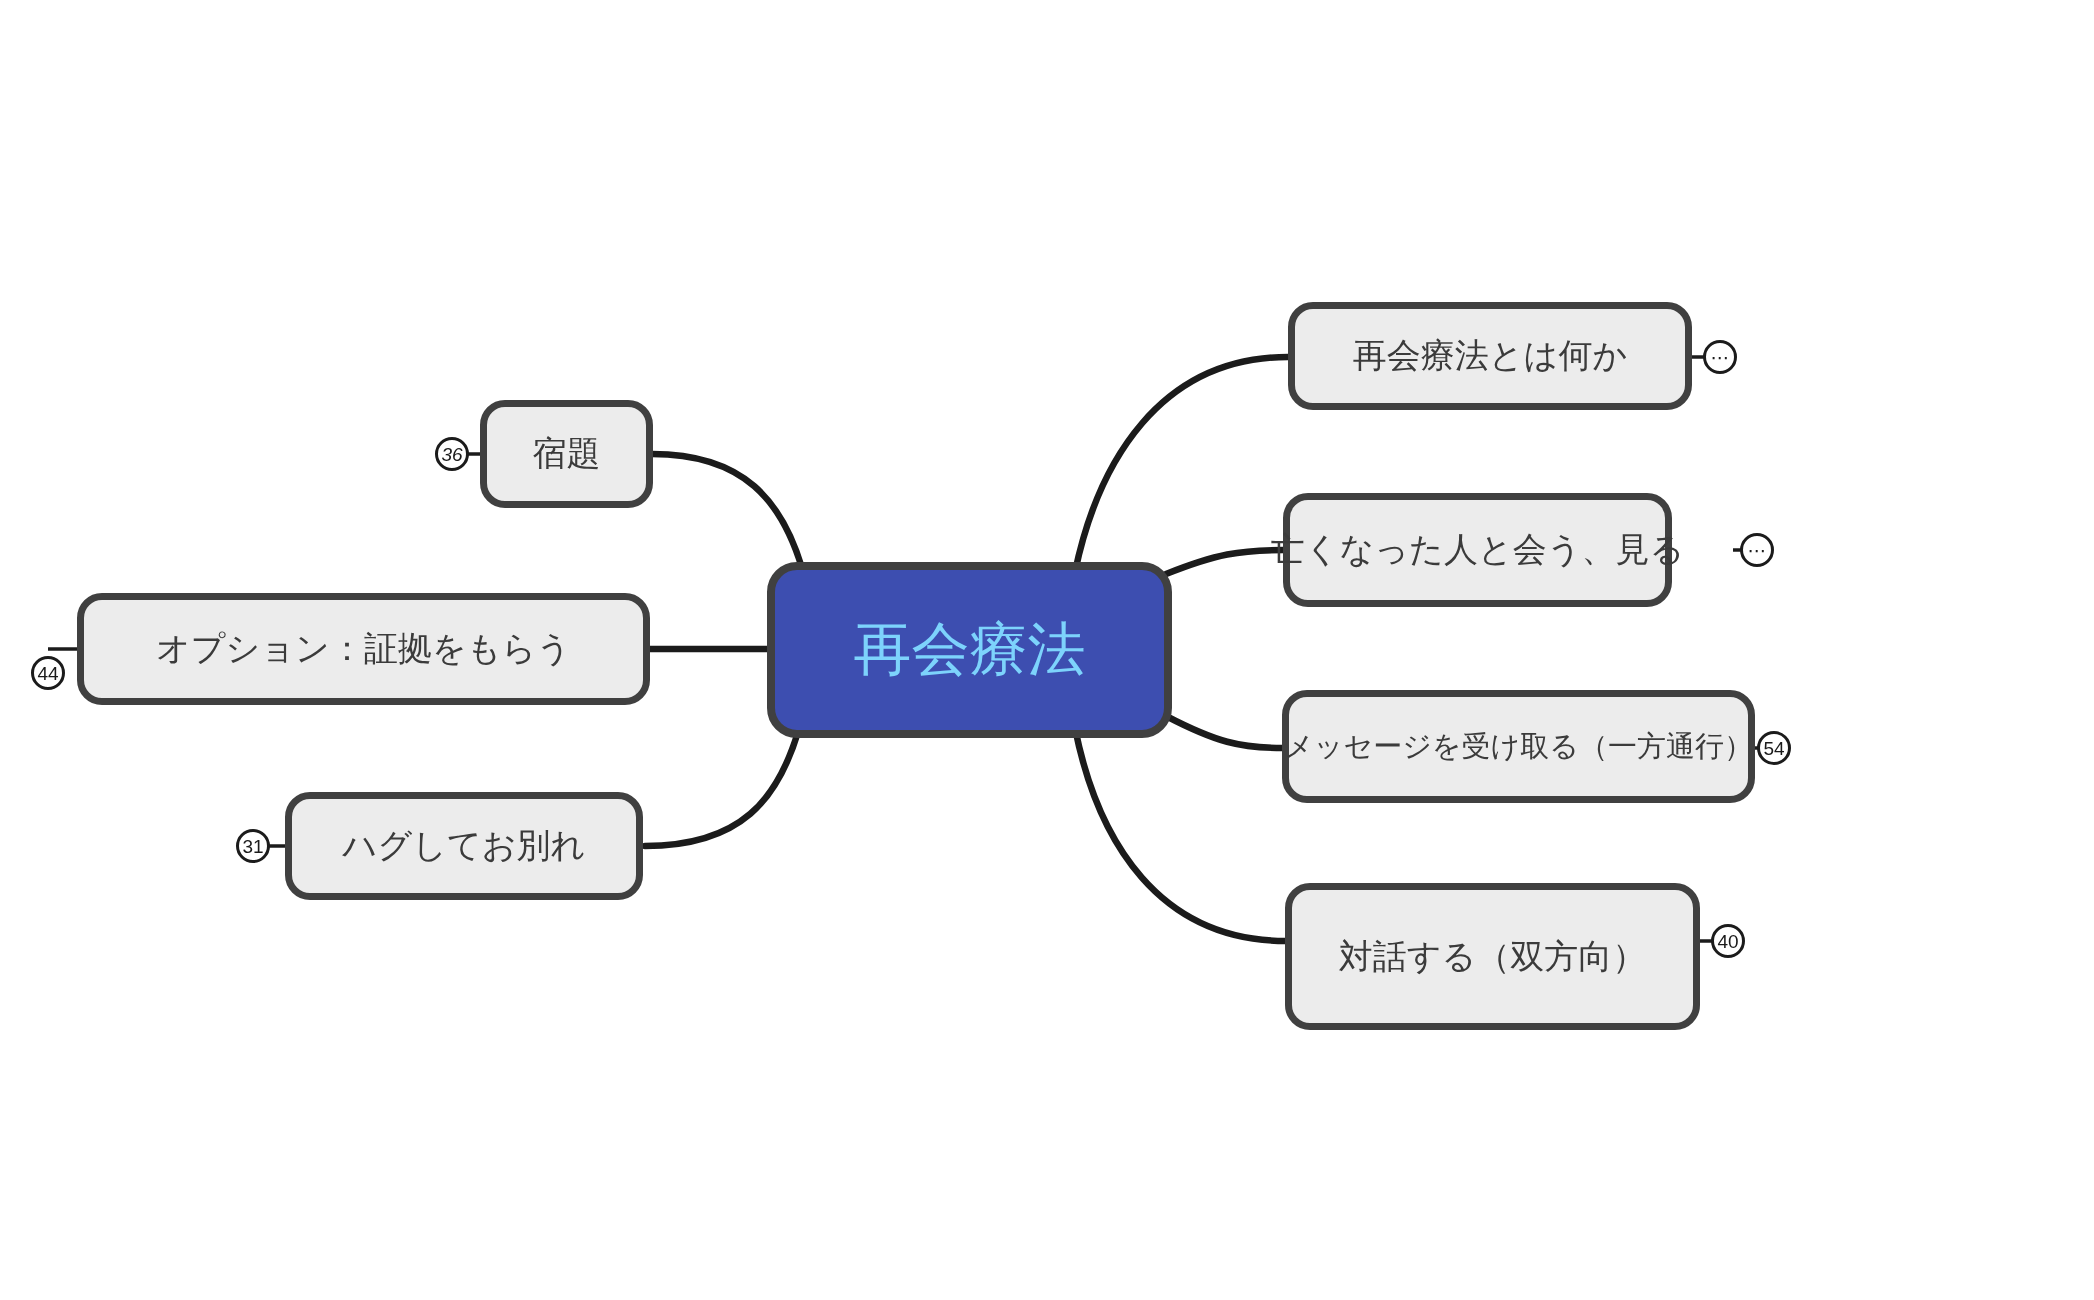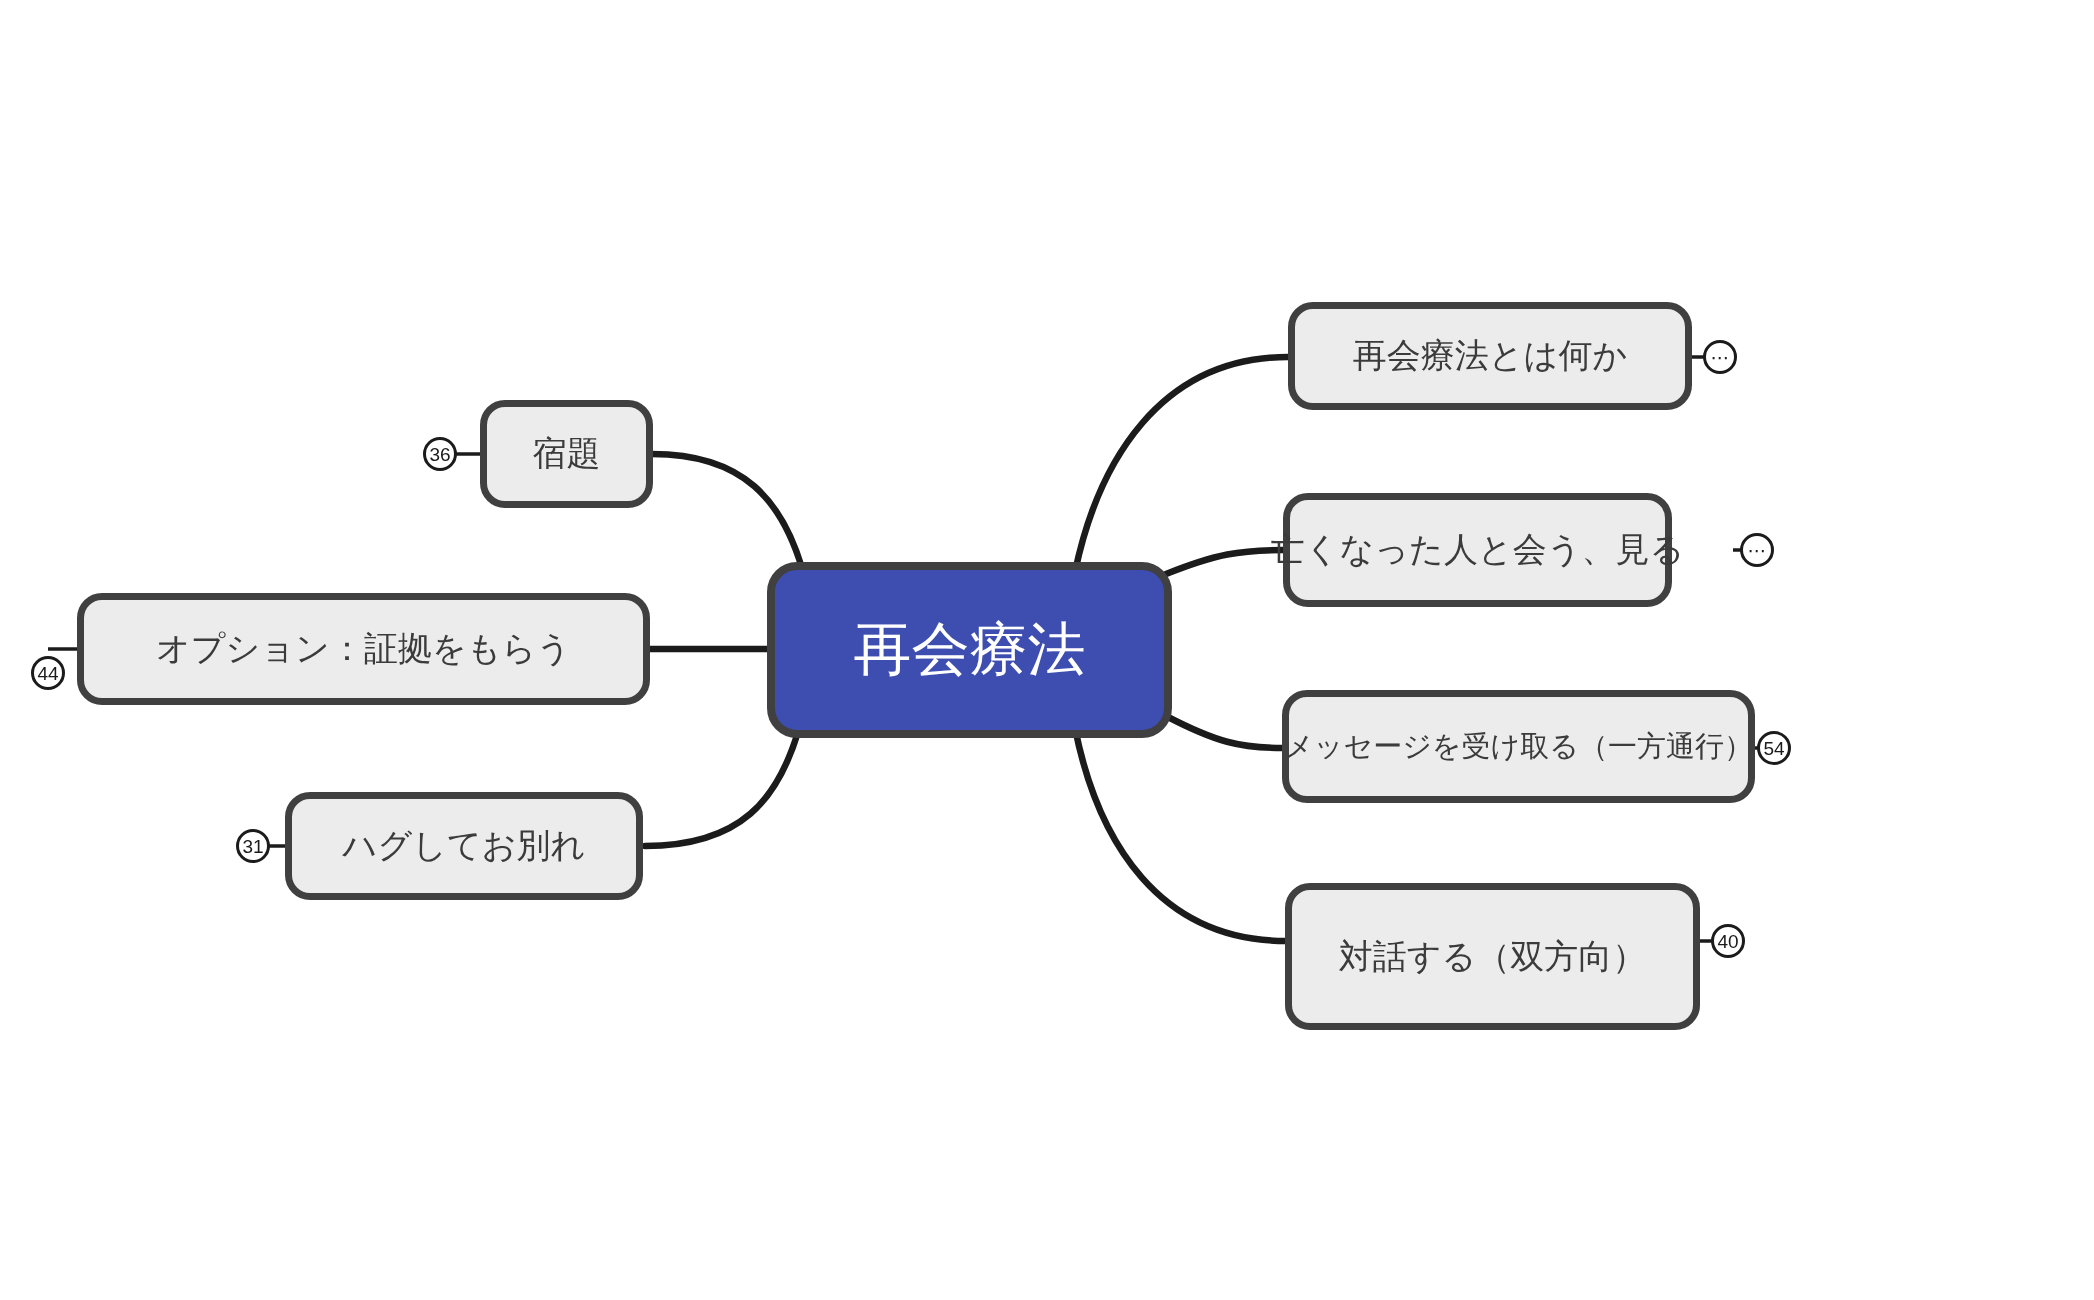--- a/index.html
+++ b/index.html
@@ -34,21 +34,21 @@
     color: #3b3b3b;
     font-size: 34px;
     white-space: nowrap;
     z-index: 2;
   }
   .node.long { font-size: 29px; }
   .node.root {
     background: #3d4eb0;
     border-width: 8px;
     border-radius: 30px;
-    color: #ffffff;
+    color: #7dd3fc;
     font-size: 58px;
     z-index: 3;
   }
   .badge {
     position: absolute;
     box-sizing: border-box;
     width: 34px;
     height: 34px;
     background: #ffffff;
     border: 3px solid #1b1b1b;
@@ -118,21 +118,21 @@
   </div>
   <div class="badge" style="left:1740px; top:533px;">
     <span>⋯</span>
   </div>
   <div class="badge" style="left:1757px; top:731px;">
     <span>54</span>
   </div>
   <div class="badge" style="left:1711px; top:924px;">
     <span>40</span>
   </div>
-  <div class="badge" style="left:423px; top:437px;">
+  <div class="badge" style="left:435px; top:437px;font-style:italic;">
     <span>36</span>
   </div>
   <div class="badge" style="left:31px; top:632px;margin-top:24px;">
     <span>44</span>
   </div>
   <div class="badge" style="left:236px; top:829px;">
     <span>31</span>
   </div>
 
 </div>

